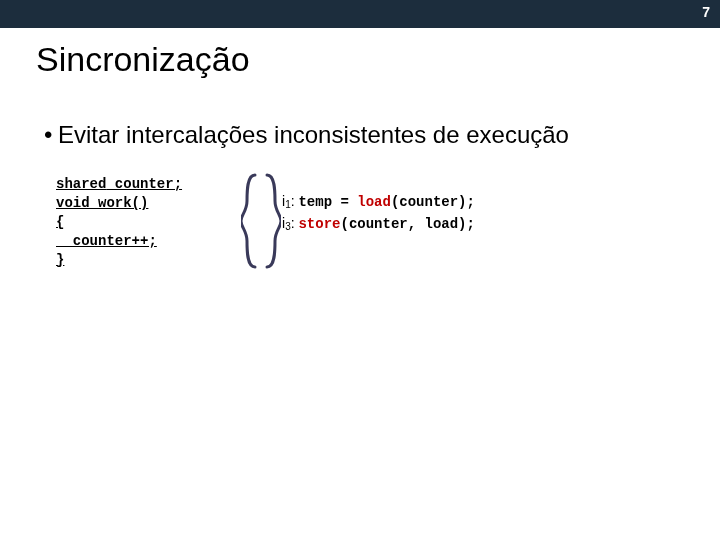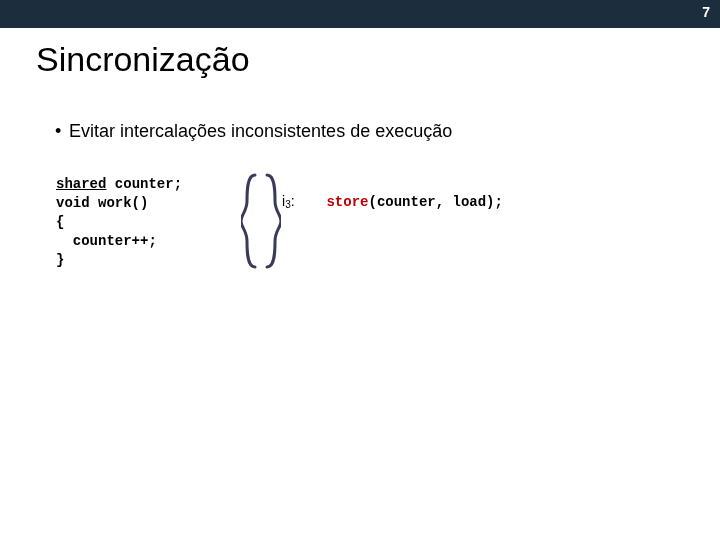--- a/index.html
+++ b/index.html
@@ -30,22 +30,22 @@
     font-size: 14px;
     font-weight: bold;
   }
   .title {
     font-size: 34px;
     font-weight: normal;
     color: #000;
     margin: 12px 0 5px 36px;
   }
   .bullet-row {
-    margin: 42px 0 0 55px;
-    font-size: 18px;
+    margin: 42px 0 0 44px;
+    font-size: 24px;
     color: #000;
   }
   .bullet-row .dot {
     display: inline-block;
     width: 14px;
     color: #000;
   }
   .content-row {
     position: absolute;
     top: 175px;
@@ -55,20 +55,21 @@
   .code-left {
     position: absolute;
     left: 0;
     top: 0;
     font-family: "Courier New", monospace;
     font-size: 14px;
     font-weight: bold;
     line-height: 1.35;
     color: #000;
     white-space: pre;
+    text-decoration: underline;
   }
   .brace-svg {
     position: absolute;
     left: 185px;
     top: -4px;
     width: 40px;
     height: 100px;
   }
   .code-right {
     position: absolute;
@@ -84,21 +85,21 @@
     font-family: Arial, Helvetica, sans-serif;
     font-weight: normal;
     font-size: 14px;
   }
   .ilabel .sub {
     font-size: 10px;
     vertical-align: -2px;
   }
   .kw-shared { text-decoration: underline; }
   .kw-load  { color: #c00000; }
-  .kw-store { color: #c00000; margin-left: 28px; }
+  .kw-store { color: #c00000; }
 </style>
 </head>
 <body>
 
 <div class="slide">
 
   <div class="topbar">
     <span class="page-number">7</span>
   </div>
 
@@ -116,19 +117,22 @@
 <span>  counter++;</span>
 <span>}</span></div>
 
     <svg class="brace-svg" viewBox="0 0 40 100">
       <path d="M14 4 C6 4 6 20 6 30 C6 40 0 44 0 50 C0 56 6 60 6 70 C6 80 6 96 14 96" fill="none" stroke="#3a3a5a" stroke-width="3" stroke-linecap="round"></path>
       <path d="M26 4 C34 4 34 20 34 30 C34 40 40 44 40 50 C40 56 34 60 34 70 C34 80 34 96 26 96" fill="none" stroke="#3a3a5a" stroke-width="3" stroke-linecap="round"></path>
     </svg>
 
     <div class="code-right">
       <div>
+        <span class="ilabel"><span>i</span><span class="sub">1</span><span>: </span></span><span>temp = </span><span class="kw-load">load</span><span>(counter);</span>
+      </div>
+      <div>
         <span class="ilabel"><span>i</span><span class="sub">3</span><span>: </span></span><span class="kw-store">store</span><span>(counter, load);</span>
       </div>
     </div>
 
   </div>
 
 </div>
 
 </body></html>

